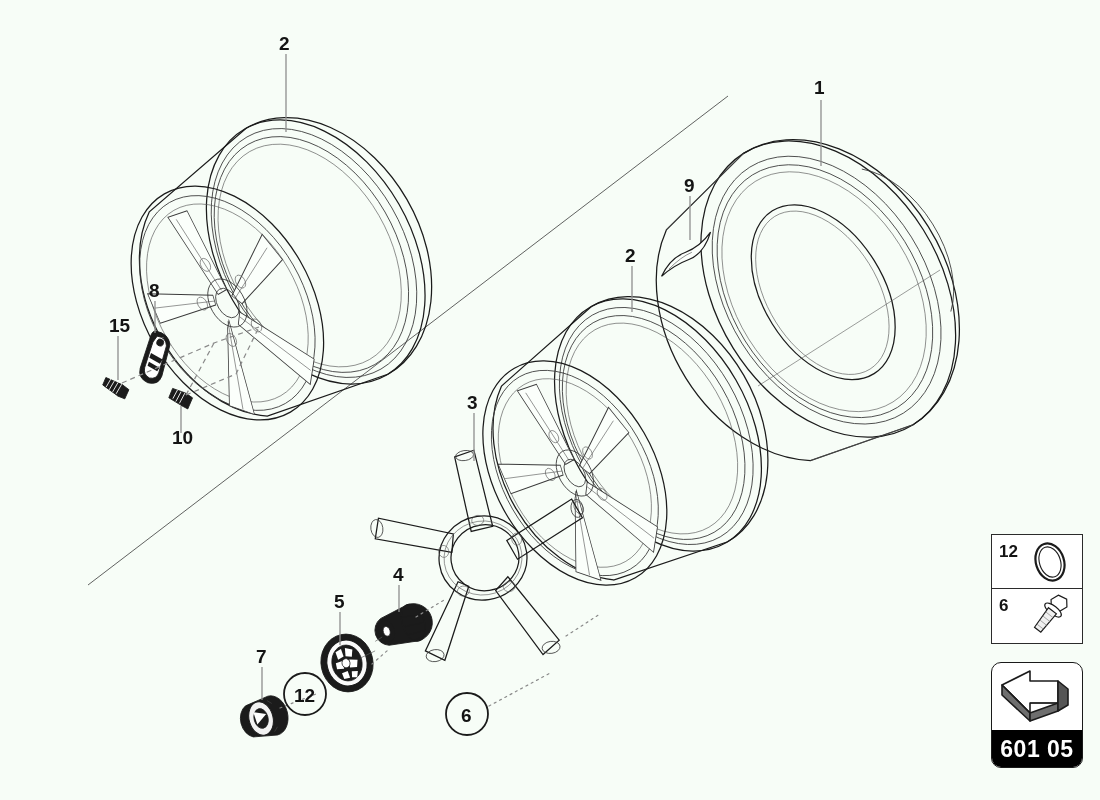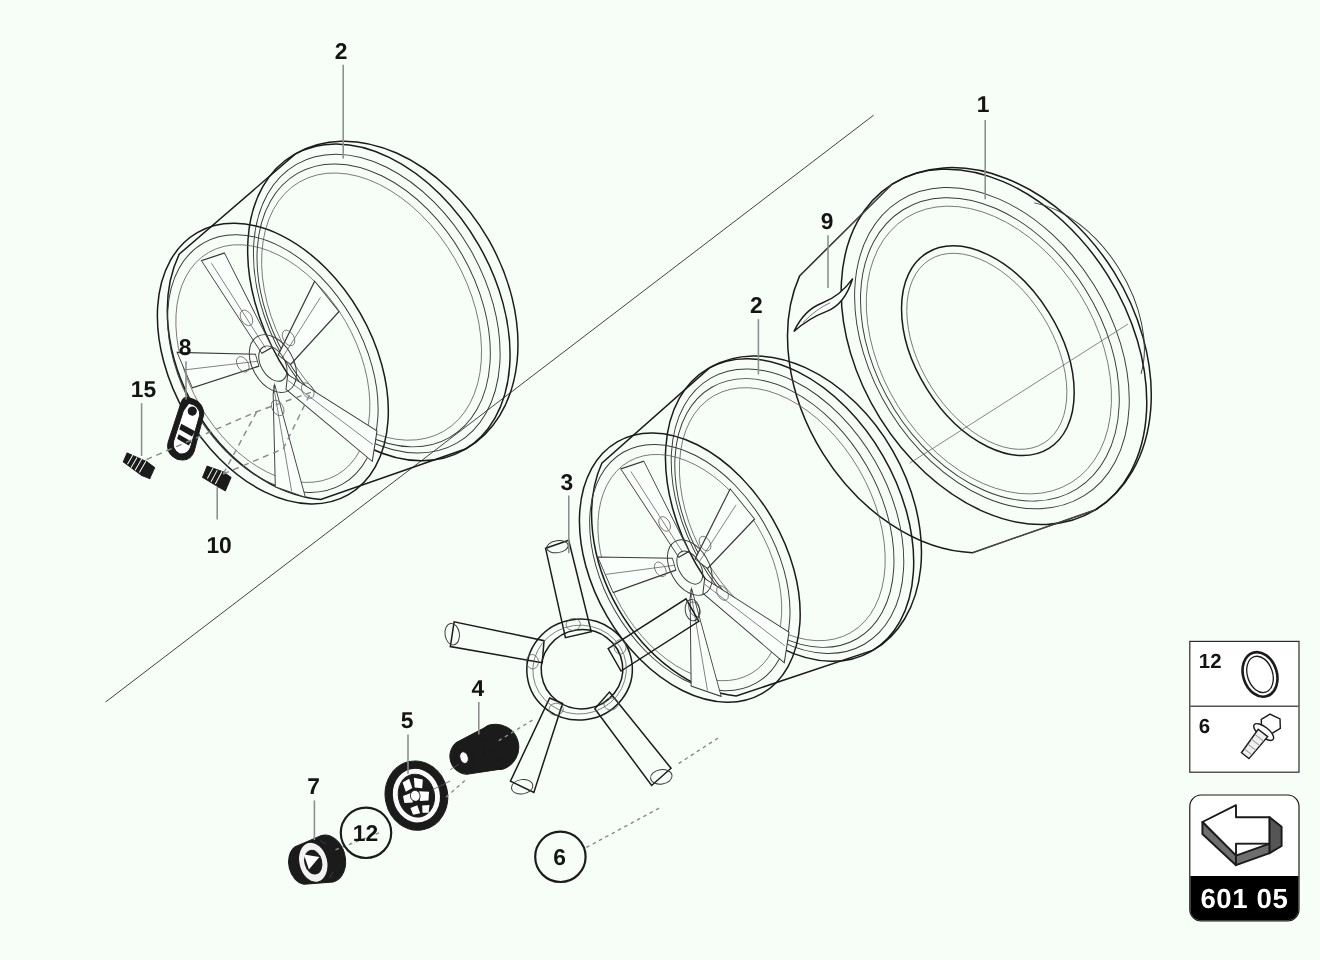--- a/index.html
+++ b/index.html
@@ -391,21 +391,21 @@
 
   <div class="callout-num" style="left:814px; top:78px;">1</div>
   <div class="callout-num" style="left:279px; top:34px;">2</div>
   <div class="callout-num" style="left:625px; top:246px;">2</div>
   <div class="callout-num" style="left:467px; top:393px;">3</div>
   <div class="callout-num" style="left:393px; top:565px;">4</div>
   <div class="callout-num" style="left:334px; top:592px;">5</div>
   <div class="callout-num" style="left:256px; top:647px;">7</div>
   <div class="callout-num" style="left:149px; top:281px;">8</div>
   <div class="callout-num" style="left:684px; top:176px;">9</div>
-  <div class="callout-num" style="left:172px; top:446px;">10</div>
+  <div class="callout-num" style="left:172px; top:428px;">10</div>
   <div class="callout-num" style="left:109px; top:316px;">15</div>
 
   <div class="callout-num" style="left:294px; top:686px;">12</div>
   <div class="callout-num" style="left:461px; top:706px;">6</div>
 
   <div class="legend-box">
 
     <div class="legend-row top">
       <div class="legend-row-num">12</div>
       <svg class="legend-row-art" viewBox="0 0 56 50">

